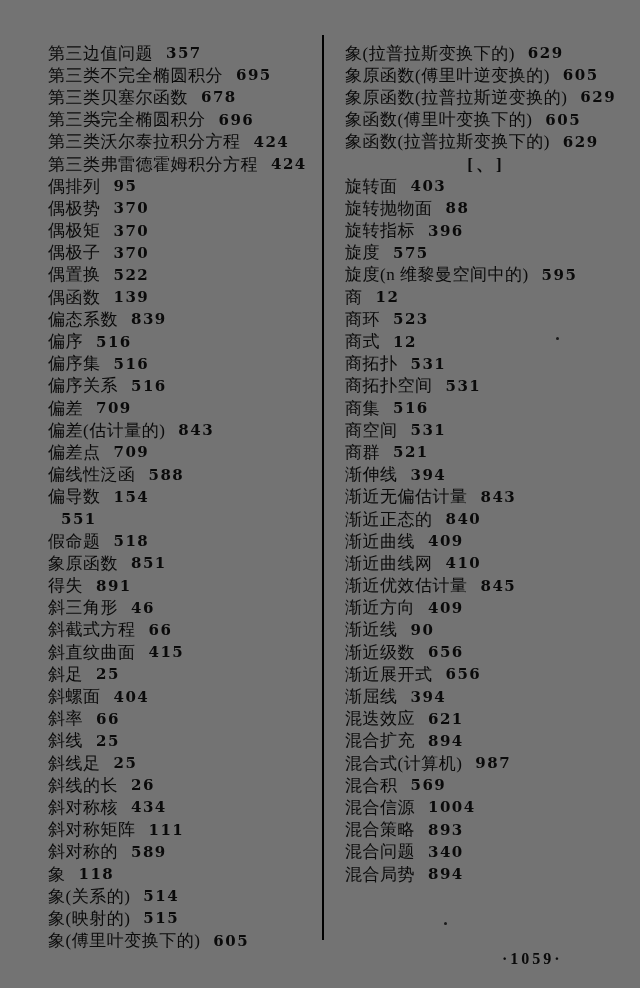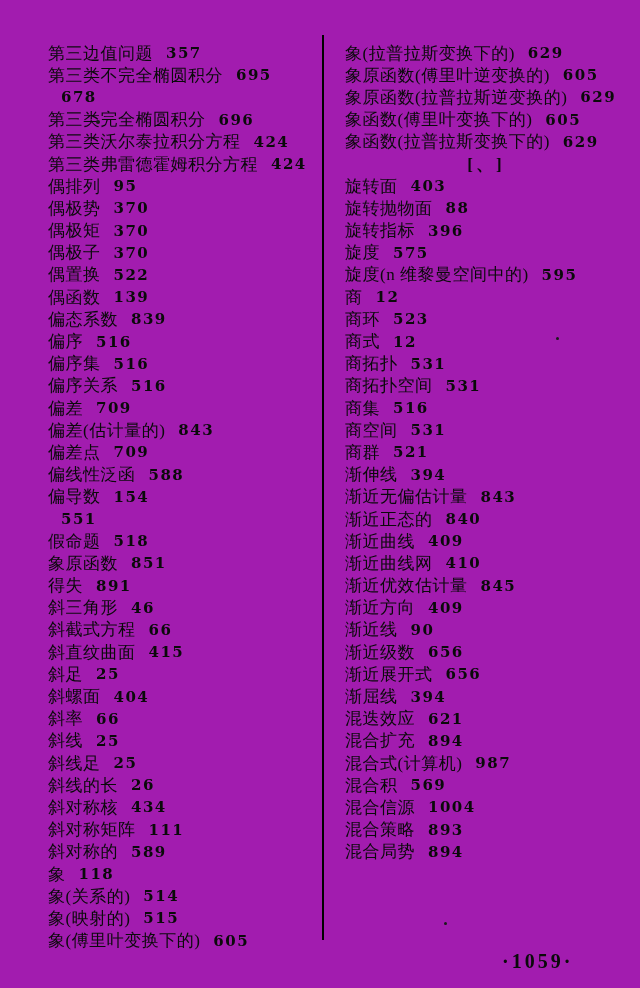--- a/index.html
+++ b/index.html
@@ -1,20 +1,20 @@
 <!DOCTYPE html>
 <html><head>
 <meta charset="utf-8">
 <style>
   html, body { margin: 0; padding: 0; background: #e8e8e8; }
   .page {
     position: relative;
     width: 640px;
     height: 988px;
-    background: #a21caf;
+    background: #737373;
     overflow: hidden;
     font-family: "Liberation Serif", "DejaVu Serif", serif;
     color: #0a0a0a;
   }
   .col { position: absolute; top: 42px; }
   .col-left  { left: 48px;  width: 272px; }
   .col-right { left: 345px; width: 282px; text-align: right; }
   .row {
     height: 22.2px;
     display: flex;
@@ -43,21 +43,21 @@
     left: 322px;
     top: 35px;
     width: 2px;
     height: 905px;
     background: #000;
   }
   .page-number {
     position: absolute;
     left: 502px;
     top: 950px;
-    font-size: 20px;
+    font-size: 16px;
     font-weight: bold;
     letter-spacing: 3px;
   }
   .speck {
     position: absolute;
     background: #1a1a1a;
     border-radius: 50%;
   }
   .speck-1 { left: 556px; top: 337px; width: 3px; height: 3px; }
   .speck-2 { left: 444px; top: 922px; width: 3px; height: 3px; }
@@ -70,20 +70,21 @@
   <div class="col col-left" id="col-left">
       <div class="row">
         <span class="term">第三边值问题</span>
         <span class="num">357</span>
       </div>
       <div class="row">
         <span class="term">第三类不完全椭圆积分</span>
         <span class="num">695</span>
       </div>
       <div class="row">
+        <span class="term">第三类贝塞尔函数</span>
         <span class="num">678</span>
       </div>
       <div class="row">
         <span class="term">第三类完全椭圆积分</span>
         <span class="num">696</span>
       </div>
       <div class="row">
         <span class="term">第三类沃尔泰拉积分方程</span>
         <span class="num">424</span>
       </div>
@@ -368,20 +369,24 @@
         <span class="term">混合积</span>
         <span class="num">569</span>
       </div>
       <div class="row">
         <span class="term">混合信源</span>
         <span class="num">1004</span>
       </div>
       <div class="row">
         <span class="term">混合策略</span>
         <span class="num">893</span>
+      </div>
+      <div class="row">
+        <span class="term">混合问题</span>
+        <span class="num">340</span>
       </div>
       <div class="row">
         <span class="term">混合局势</span>
         <span class="num">894</span>
       </div>
     </div>
   <div class="page-number">·1059·</div>
   <div class="speck speck-1"></div>
   <div class="speck speck-2"></div>
   <div class="speck speck-3"></div>

